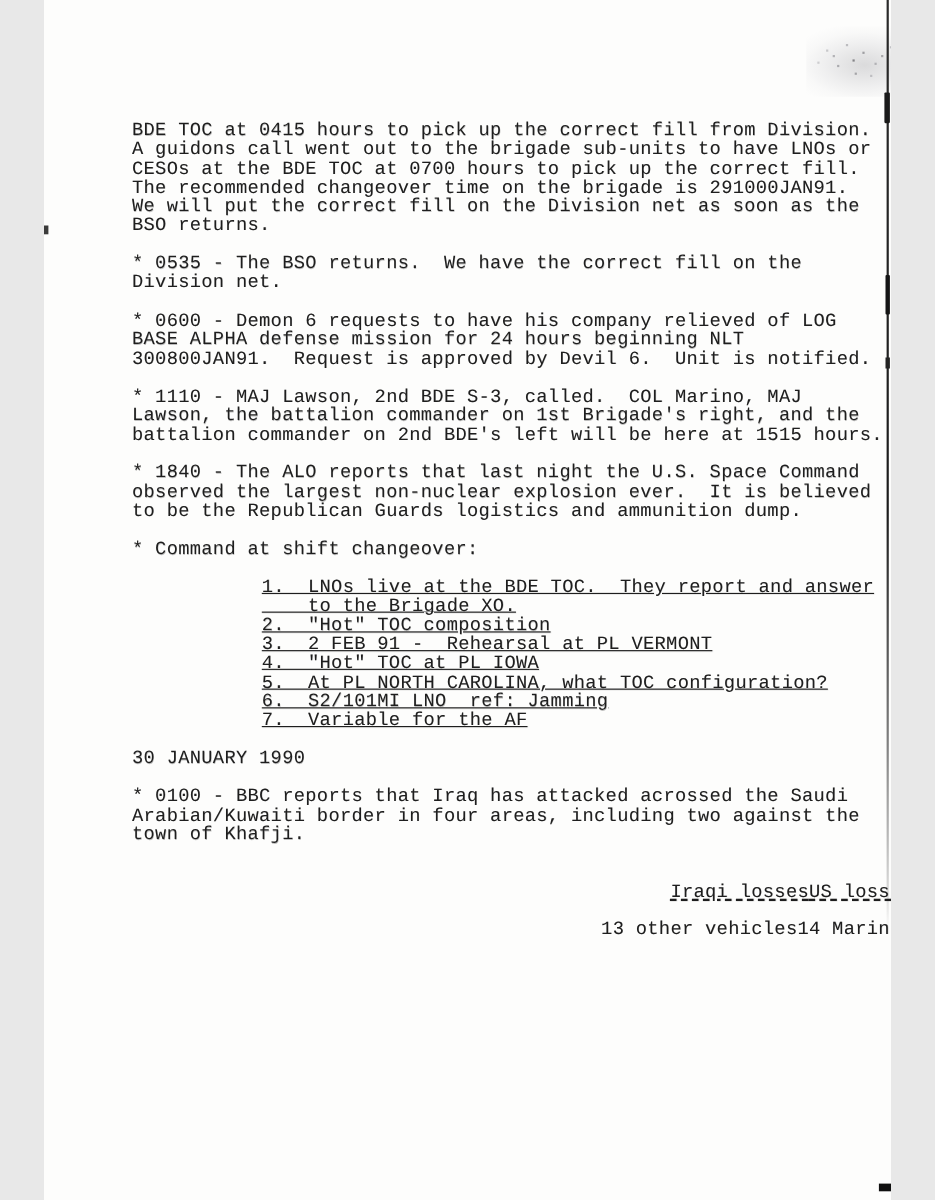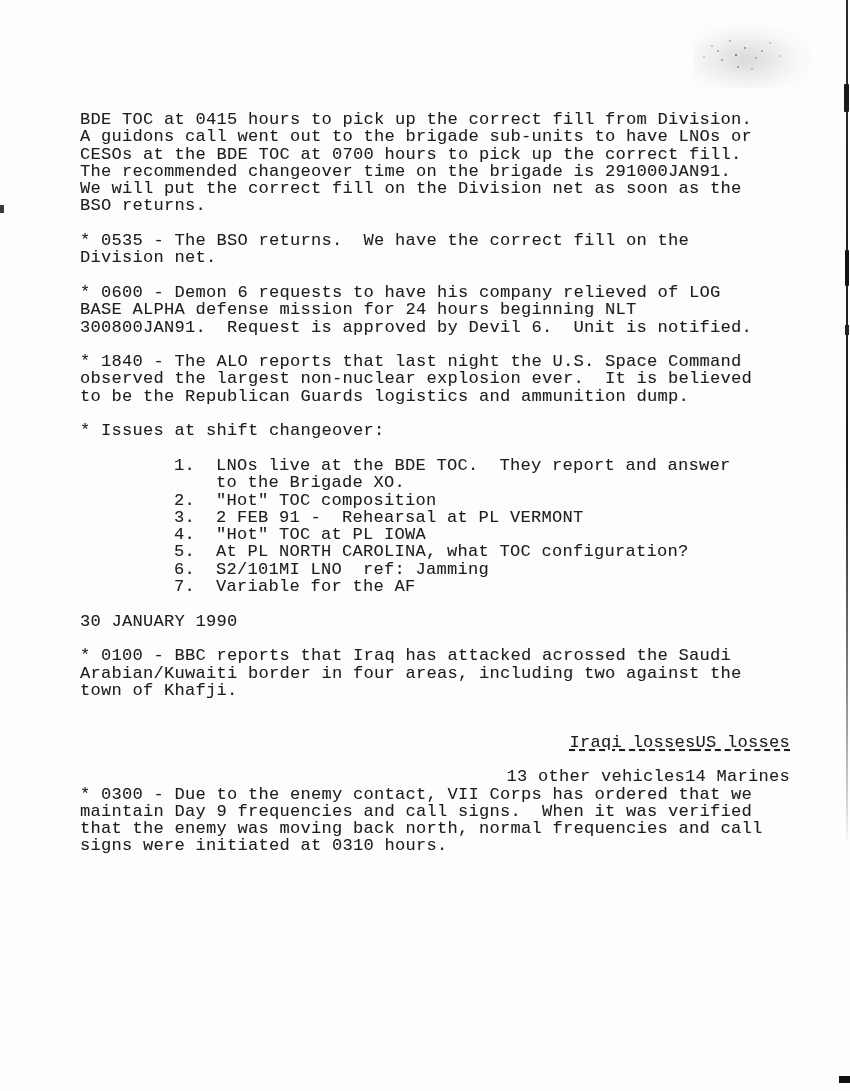--- a/index.html
+++ b/index.html
@@ -1,35 +1,35 @@
 <!DOCTYPE html>
 <html><head>
 <meta charset="utf-8">
 <style>
   html,body{margin:0;padding:0;background:#e8e8e8;}
   .page{
     position:relative;
-    width:850px;height:1091px;
+    width:770px;height:1091px;
     background:#fdfdfc;
     color:#1e1e1e;
     font-family:"Liberation Mono","DejaVu Sans Mono",monospace;
     overflow:hidden;
     margin:0 auto;
   }
   .doc{
     position:absolute;
     left:80px;top:111px;
     width:710px;
     font-size:17px;
     line-height:17.3px;
     letter-spacing:0.3px;
     text-shadow:0.3px 0.3px 0 rgba(30,30,30,0.28);
   }
   .para{white-space:pre;margin:0 0 17.3px 0;}
-  .list-block{margin-left:94px;}
+  .list-block{margin-left:118px;text-decoration:underline;}
   .ltable{margin:0 0 17.3px 0;}
   .trow{white-space:pre;height:17.3px;text-align:right;}
   .tspacer{height:17.3px;}
   .tcol{display:inline-block;}
   .col-left{margin-left:88px;width:247px;}
   .underlined{
     text-decoration:underline;
     text-decoration-style:dashed;
     text-decoration-thickness:1.6px;
     text-underline-offset:3px;
@@ -86,26 +86,29 @@
 We will put the correct fill on the Division net as soon as the
 BSO returns.</div>
 
     <div class="para">* 0535 - The BSO returns.  We have the correct fill on the
 Division net.</div>
 
     <div class="para">* 0600 - Demon 6 requests to have his company relieved of LOG
 BASE ALPHA defense mission for 24 hours beginning NLT
 300800JAN91.  Request is approved by Devil 6.  Unit is notified.</div>
 
+    <div class="para">* 1110 - MAJ Lawson, 2nd BDE S-3, called.  COL Marino, MAJ
+Lawson, the battalion commander on 1st Brigade's right, and the
+battalion commander on 2nd BDE's left will be here at 1515 hours.</div>
 
     <div class="para">* 1840 - The ALO reports that last night the U.S. Space Command
 observed the largest non-nuclear explosion ever.  It is believed
 to be the Republican Guards logistics and ammunition dump.</div>
 
-    <div class="para">* Issues at shift changeover:</div>
+    <div class="para">* Command at shift changeover:</div>
 
     <div class="para list-block">1.  LNOs live at the BDE TOC.  They report and answer
     to the Brigade XO.
 2.  "Hot" TOC composition
 3.  2 FEB 91 -  Rehearsal at PL VERMONT
 4.  "Hot" TOC at PL IOWA
 5.  At PL NORTH CAROLINA, what TOC configuration?
 6.  S2/101MI LNO  ref: Jamming
 7.  Variable for the AF</div>
 
@@ -119,19 +122,15 @@
     <div class="ltable">
       <div class="trow">
         <span class="tcol col-left underlined">Iraqi losses</span><span class="tcol underlined">US losses</span>
       </div>
       <div class="trow tspacer"></div>
       <div class="trow">
         <span class="tcol col-left">13 other vehicles</span><span class="tcol">14 Marines</span>
       </div>
     </div>
 
-    <div class="para">* 0300 - Due to the enemy contact, VII Corps has ordered that we
-maintain Day 9 frequencies and call signs.  When it was verified
-that the enemy was moving back north, normal frequencies and call
-signs were initiated at 0310 hours.</div>
 
   </main>
 </div>
 
 </body></html>

